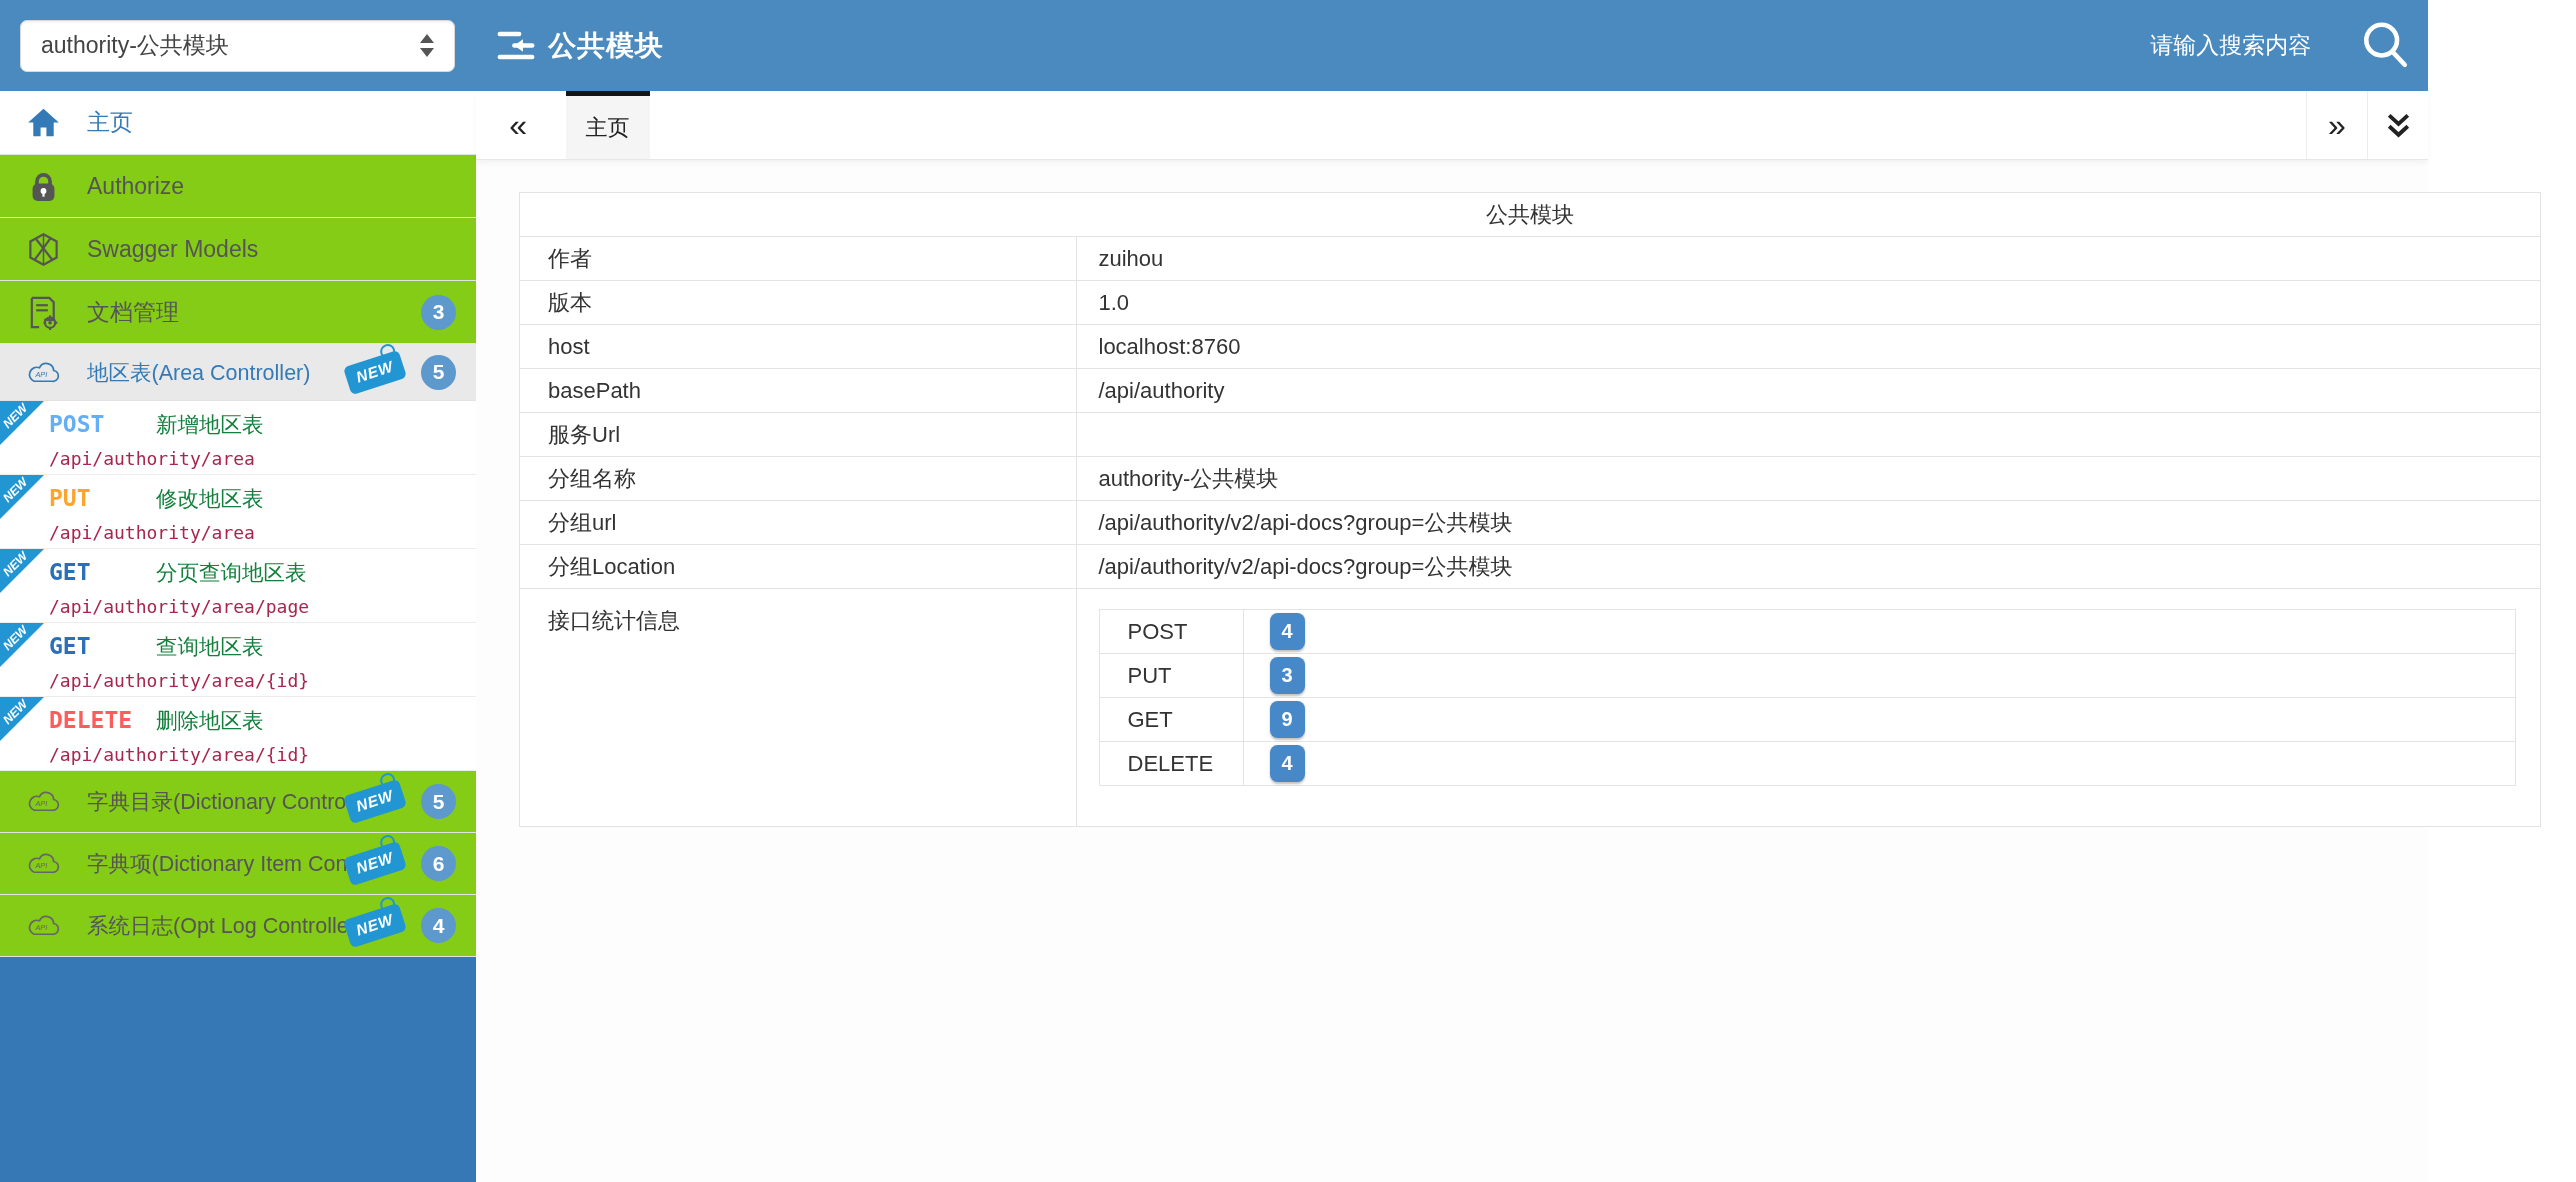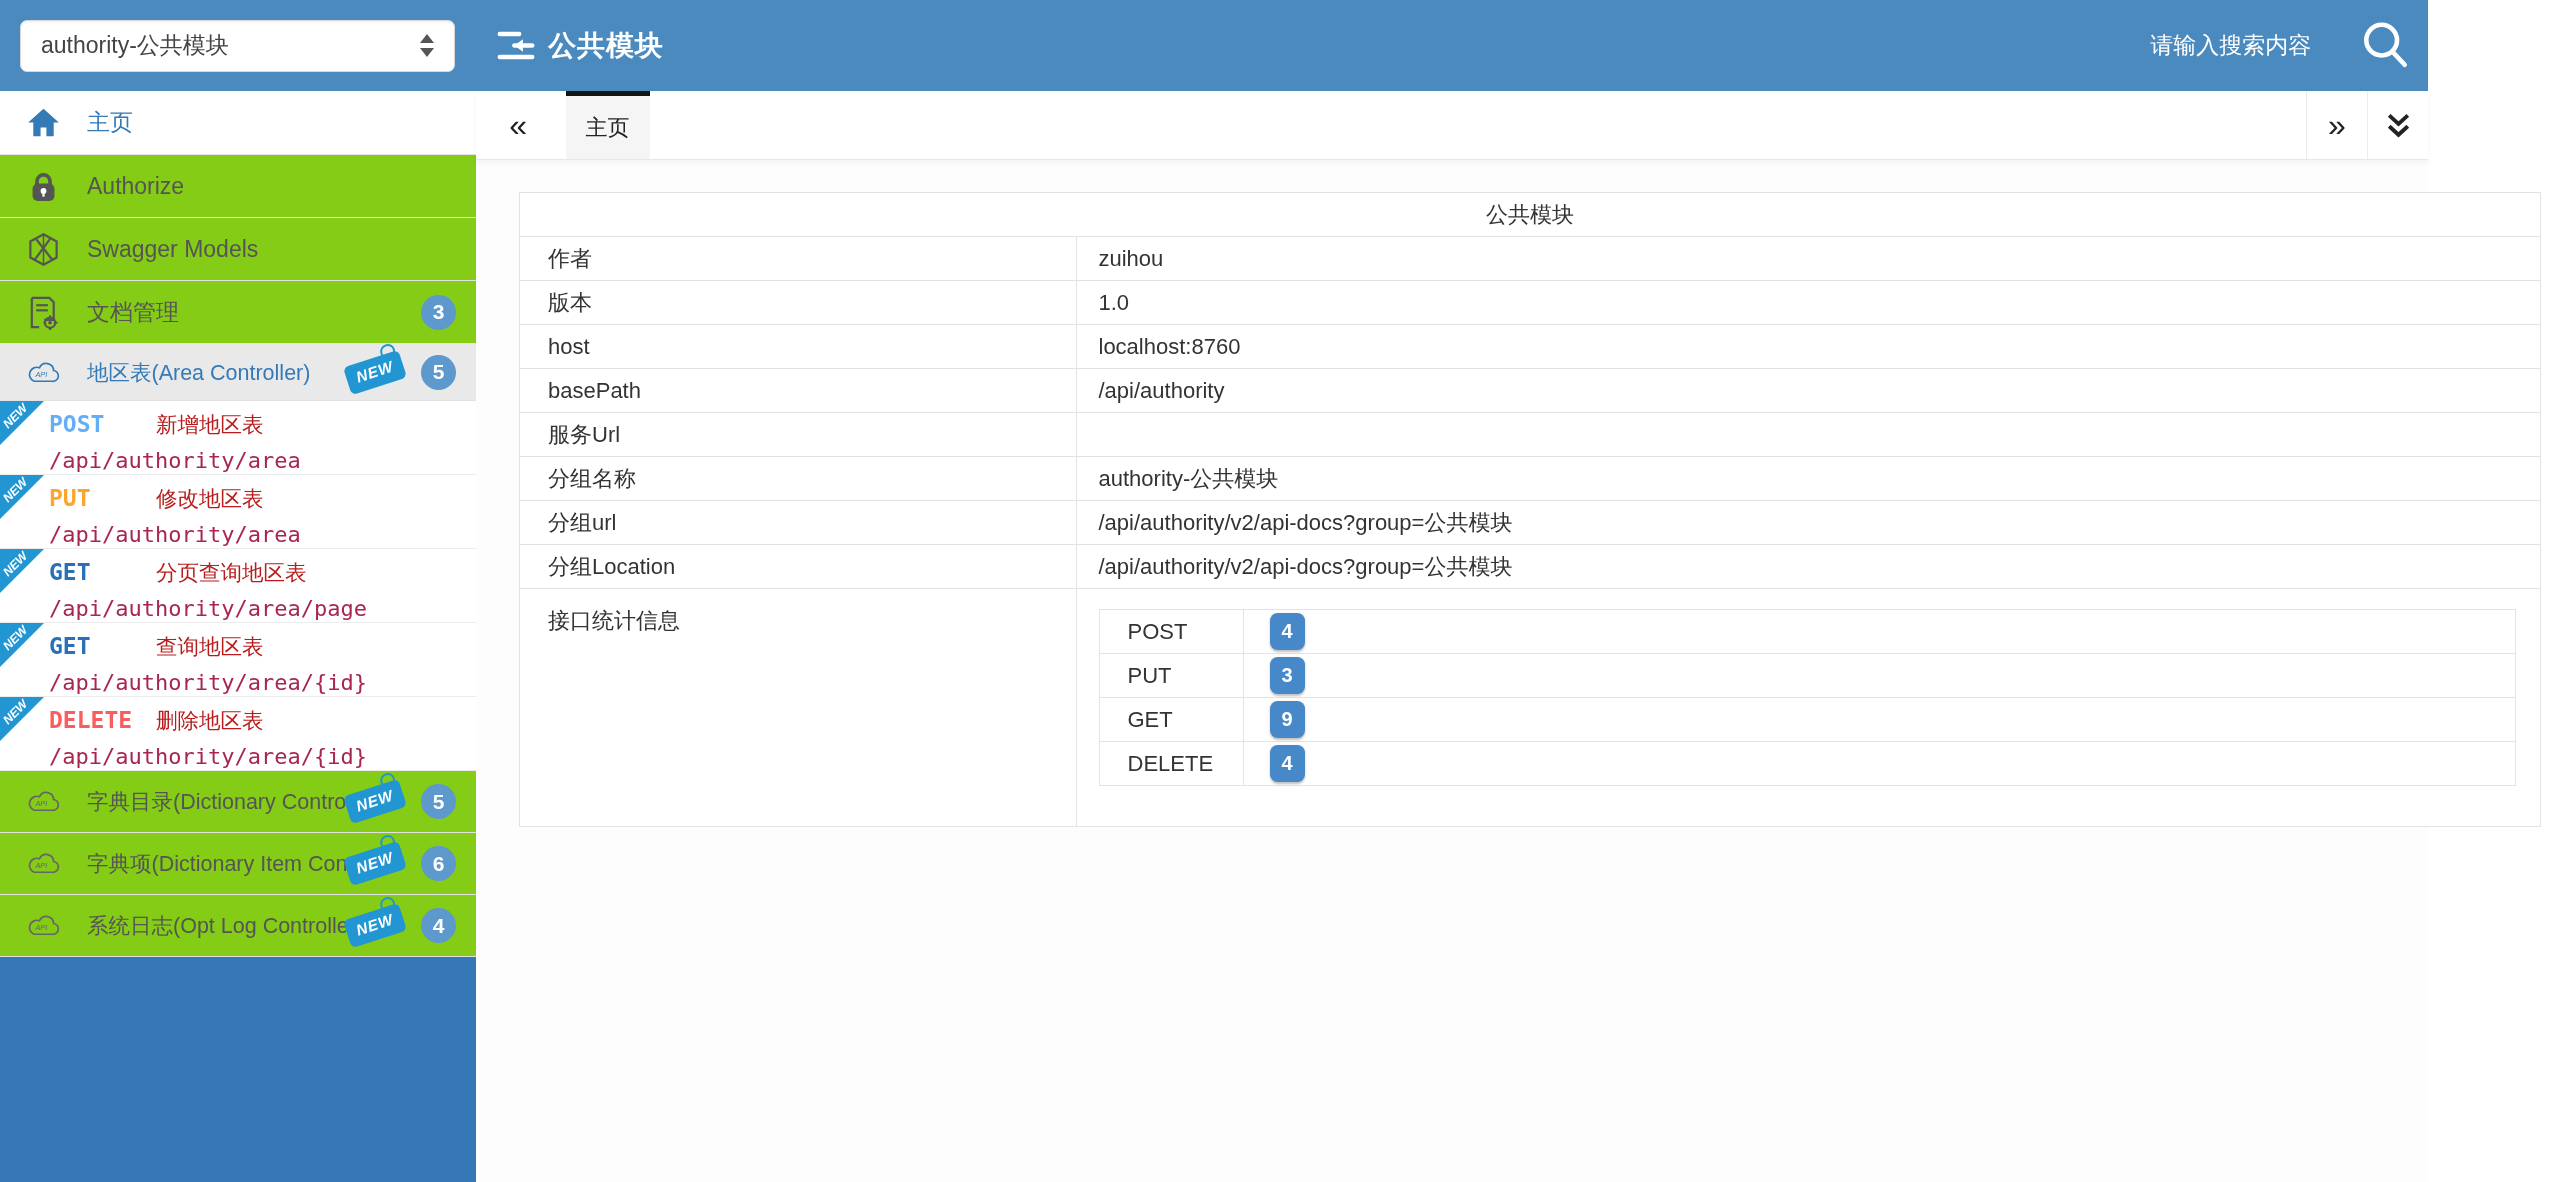--- a/index.html
+++ b/index.html
@@ -58,22 +58,22 @@
                border-top:44px solid #2196d3; border-right:44px solid transparent; }
   .ep-ribbon-text { position:absolute; top:7.7px; left:0.8px; color:#fff; font-size:12.3px;
                     font-weight:bold; font-style:italic; transform:rotate(-45deg); z-index:2; }
   .ep-line1 { display:flex; align-items:baseline; }
   .ep-method { font-family:"DejaVu Sans Mono", monospace; font-weight:bold; font-size:23px;
                width:107px; flex:none; }
   [data-method="POST"]   { color:#64aef5; }
   [data-method="PUT"]    { color:#fba52f; }
   [data-method="GET"]    { color:#2a6fb8; }
   [data-method="DELETE"] { color:#fb5c5c; }
-  .ep-title { font-size:21.5px; color:#b91c1c; }
-  .ep-path { margin-top:9.2px; font-family:"DejaVu Sans Mono", monospace; font-size:22px;
+  .ep-title { font-size:21.5px; color:#15803d; }
+  .ep-path { margin-top:9.2px; font-family:"DejaVu Sans Mono", monospace; font-size:18px;
              color:#a8254e; }
 
   
   .main { position:absolute; top:91px; left:476px; right:0; bottom:0; background:#fdfdfd; }
   .tabbar { height:69px; background:#fff; border-bottom:0.8px solid #e7e7e7;
             display:flex; align-items:stretch;
             box-shadow:0 3.8px 5.4px rgba(0,0,0,0.045); position:relative; z-index:3; }
   .tab-chev { width:55px; margin-left:14.6px; display:flex; align-items:center;
               justify-content:center; font-size:32px; color:#222; cursor:pointer; }
   .tab-active { margin-left:20px; padding:0 20px; background:#f5f5f5; border-top:5.4px solid #151515;

